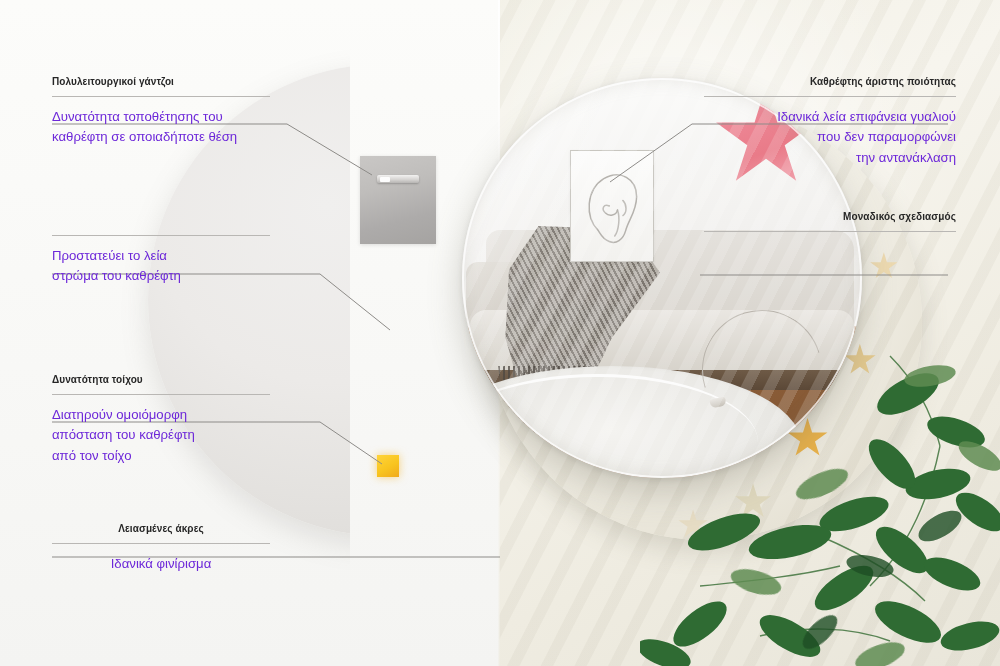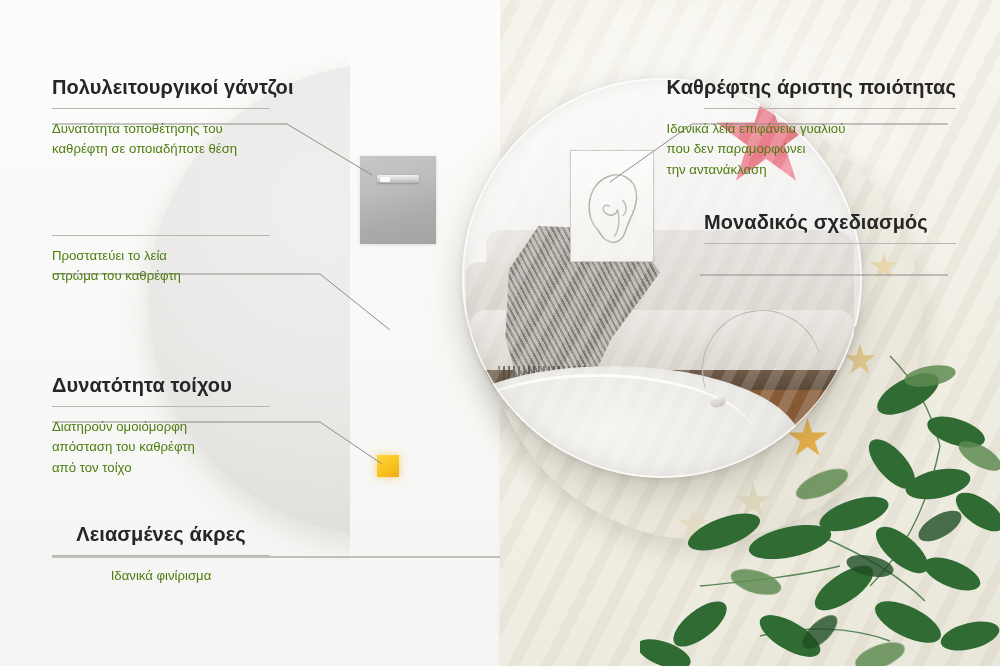--- a/index.html
+++ b/index.html
@@ -243,40 +243,40 @@
     box-shadow: 0 0 8px rgba(246,176,28,.55);
   }
 
   
   .foliage { position: absolute; right: 0; bottom: 0; width: 360px; height: 330px; }
   .foliage svg { width: 100%; height: 100%; display: block; }
 
   
   .callout { position: absolute; }
   .callout h3 {
-    font-size: 20px;
+    font-size: 10px;
     font-weight: 700;
     color: #262626;
     letter-spacing: .1px;
     white-space: nowrap;
   }
   .callout .rule {
     height: 1px;
     background: #b9b7b4;
     margin: 9px 0 10px 0;
   }
   .callout p {
     font-size: 13.2px;
     line-height: 1.55;
-    color: #4d7c0f;
+    color: #6d28d9;
     white-space: pre-line;
   }
   .callout.left { left: 52px; }
   .callout.left .rule { width: 218px; }
-  .callout.right { right: 44px; }
+  .callout.right { right: 44px; text-align: right; }
   .callout.right .rule { width: 252px; margin-left: auto; }
 
   .c1 { top: 76px; }
   .c2 { top: 226px; }
   .c3 { top: 374px; }
   .c4 { top: 523px; text-align: center; }
   .c4 .rule { width: 218px; }
   .r1 { top: 76px; }
   .r2 { top: 211px; }
 

